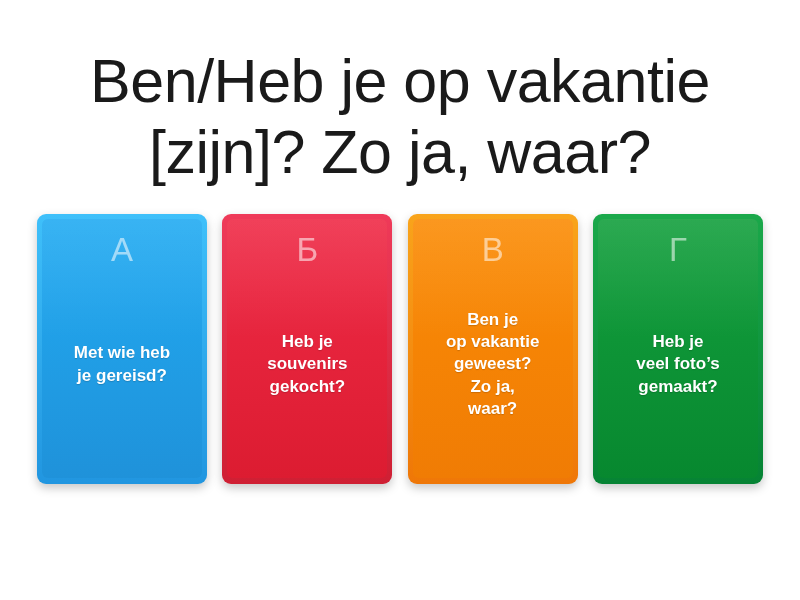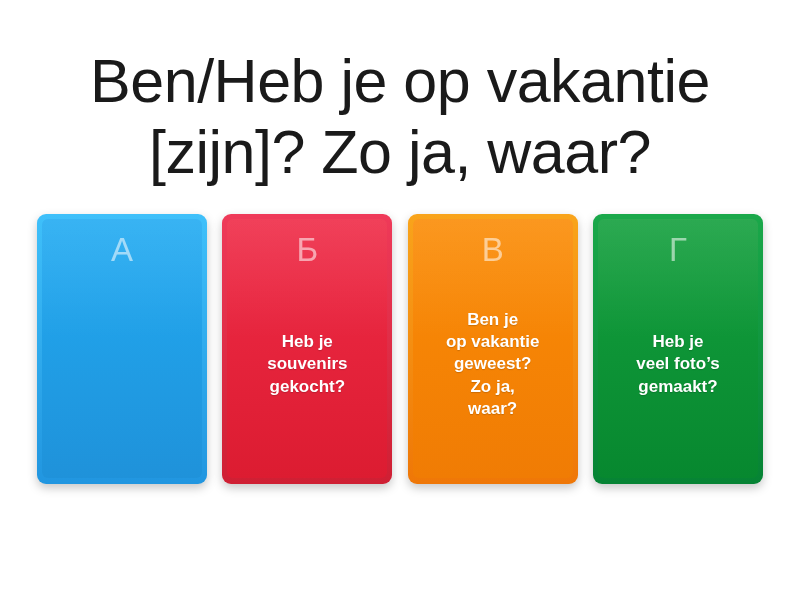--- a/index.html
+++ b/index.html
@@ -137,20 +137,24 @@
   <div class="question-block">
     <h1 class="question-title">Ben/Heb je op vakantie
 [zijn]? Zo ja, waar?</h1>
   </div>
 
   <div class="answers-row">
 
     <div class="answer-card card-a">
       <div class="card-inner">
         <div class="card-letter">A</div>
+        <div class="card-text">
+          <span>Met wie heb
+je gereisd?</span>
+        </div>
       </div>
     </div>
 
     <div class="answer-card card-b">
       <div class="card-inner">
         <div class="card-letter">Б</div>
         <div class="card-text">
           <span>Heb je
 souvenirs
 gekocht?</span>

